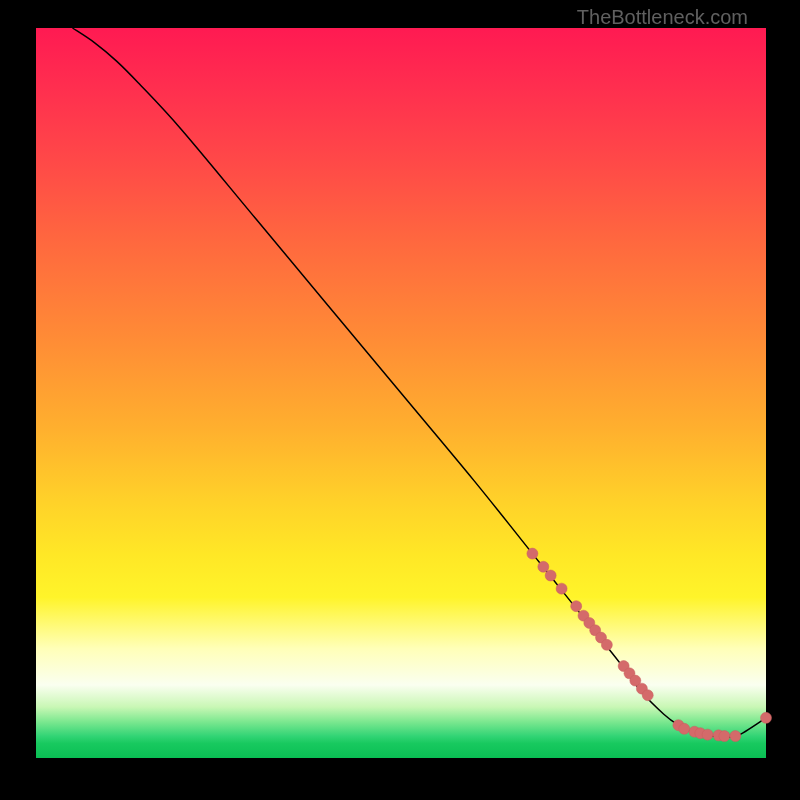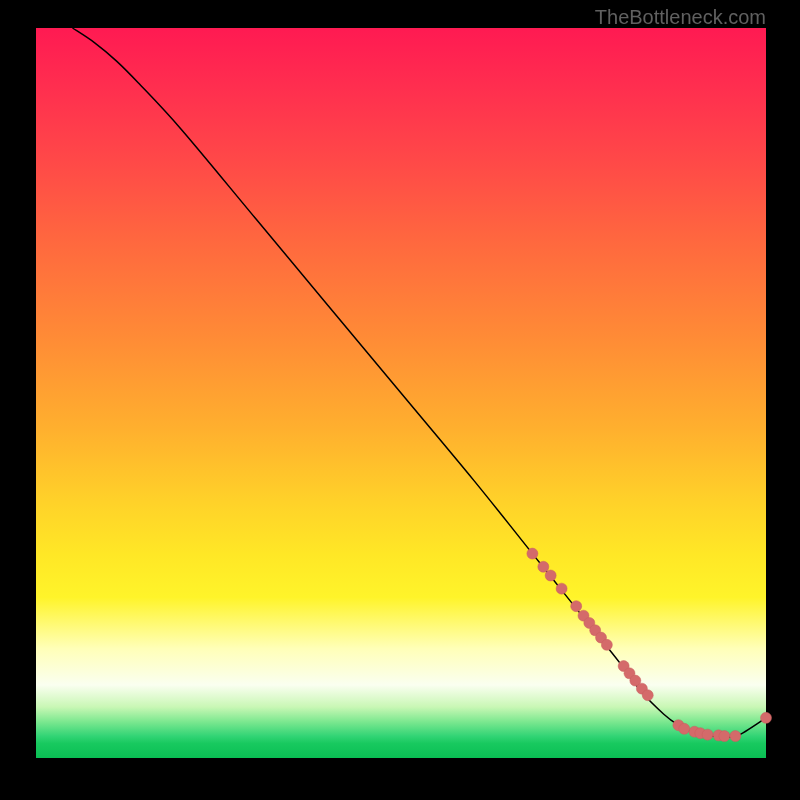--- a/index.html
+++ b/index.html
@@ -39,21 +39,21 @@
       #c9f7b5 93%,
       #7de890 95%,
       #32d475 97%,
       #18c95f 98%,
       #0abf54 100%
     );
   }
   .attribution {
     position: absolute;
     top: 6px;
-    right: 34px;
+    right: 52px;
     color: #606060;
     font-size: 20px;
     font-weight: normal;
     letter-spacing: 0;
   }
   svg.overlay {
     position: absolute;
     left: 0;
     top: 0;
     width: 730px;

